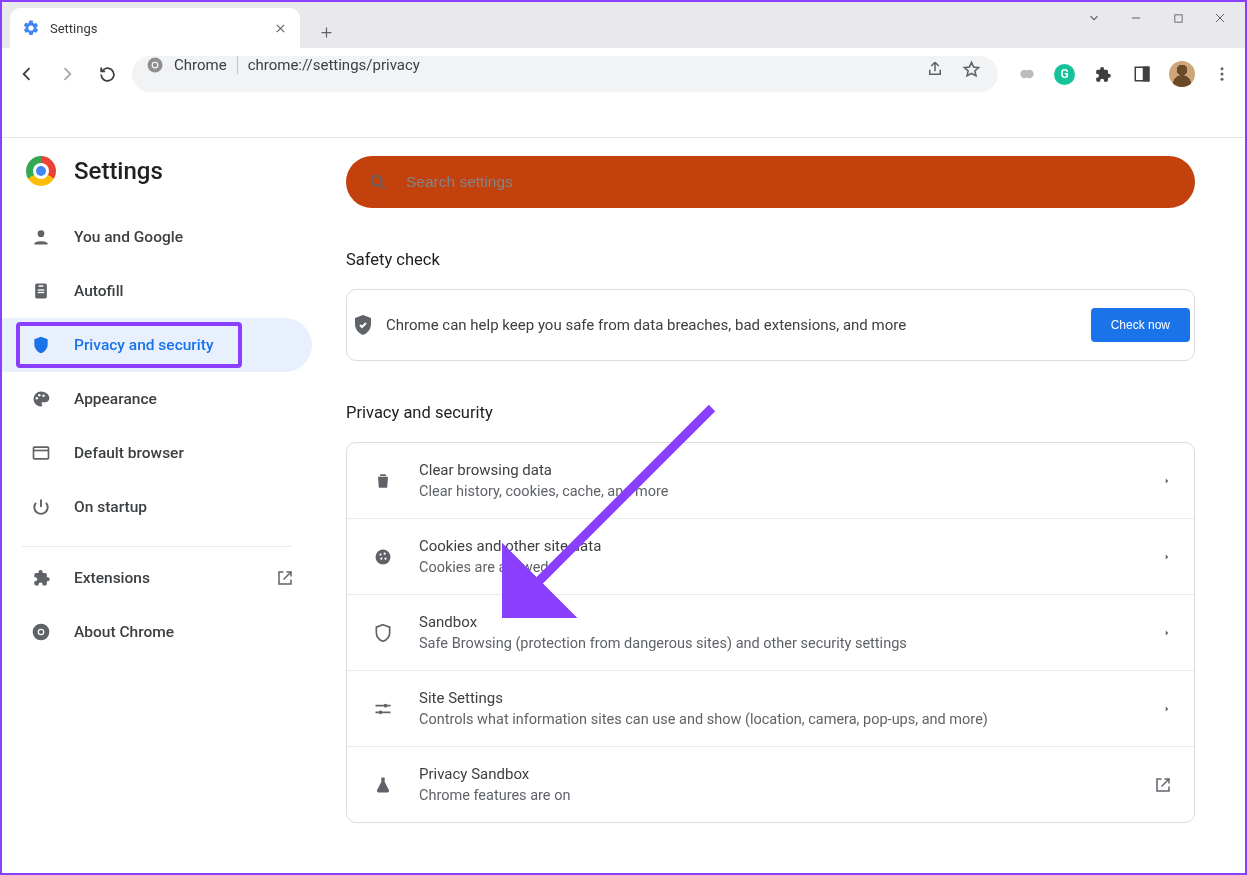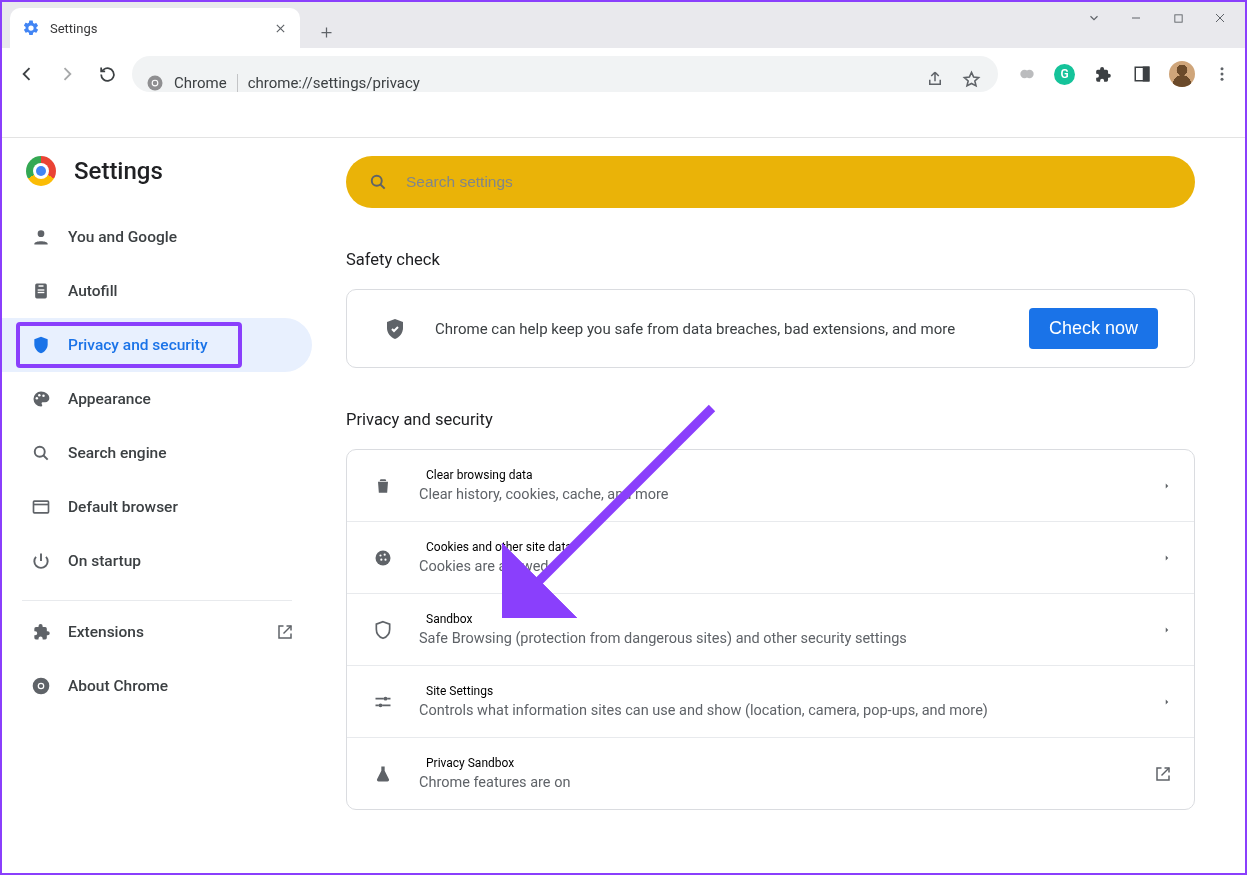--- a/index.html
+++ b/index.html
@@ -59,21 +59,21 @@
     gap: 10px;
   }
   .nav-btn { width: 30px; height:30px; display:flex; align-items:center; justify-content:center; color:#5f6368; border-radius:50%; }
   .nav-btn.disabled { opacity: 0.45; }
   .omnibox {
     flex: 1;
     height: 36px;
     background:#f1f3f4;
     border-radius: 18px;
     display:flex;
-    align-items:flex-end;
+    align-items:flex-start;
     padding: 0 14px;
     gap: 10px;
     color:#5f6368;
   }
   .omnibox .addr { font-size: 15px; color:#3c4043; }
   .omnibox .divider { width: 1px; height: 18px; background:#c3c4c6; }
   .actions { display:flex; align-items:center; gap:14px; margin-left:6px; }
   .action-btn { width:26px; height:26px; display:flex; align-items:center; justify-content:center; color:#5f6368; }
   .ext-grammarly {
     width: 21px; height:21px; border-radius:50%; background:#15c39a;
@@ -93,21 +93,21 @@
   .sidebar { width: 310px; padding: 18px 0 0 0; position:relative; }
   .header-row { display:flex; align-items:center; gap:18px; padding: 0 0 24px 24px; }
   .chrome-logo { width: 30px; height:30px; position:relative; }
   .chrome-logo .c1 { position:absolute; inset:0; border-radius:50%; background: conic-gradient(#ea4335 0 120deg, #fbbc05 120deg 240deg, #34a853 240deg 360deg); }
   .chrome-logo .c2 { position:absolute; inset:7px; border-radius:50%; background:#fff; }
   .chrome-logo .c3 { position:absolute; inset:10px; border-radius:50%; background:#4285f4; }
   .page-title { font-size: 24px; font-weight:500; }
 
   .side-list { display:flex; flex-direction:column; }
   .side-item {
-    display:flex; align-items:center; gap: 16px;
+    display:flex; align-items:center; gap: 22px;
     padding: 0 0 0 28px;
     height: 54px;
     font-size: 15.5px;
     font-weight: 500;
     color:#3c4043;
     border-radius: 0 30px 30px 0;
     position:relative;
   }
   .side-item .icon { width:22px; display:flex; justify-content:center; color:#5f6368; }
   .side-item.active {
@@ -127,53 +127,53 @@
     display:flex; align-items:center; justify-content:space-between;
     padding: 14px 28px 14px 26px;
     font-size: 15.5px; font-weight:500; color:#3c4043;
   }
   .ext-link { margin-left:auto; margin-right:18px; color:#5f6368; }
 
   
   .main { flex:1; padding: 18px 50px 0 34px; }
   .search-settings {
     height: 52px;
-    background:#eab308;
+    background:#c2410c;
     border-radius: 26px;
     display:flex; align-items:center; gap:18px;
     padding: 0 22px; color:#5f6368;
   }
   .search-settings input {
     border:none; outline:none; background:transparent; font-size:15.5px; color:#202124; flex:1;
   }
   .search-settings input::placeholder { color:#80868b; }
 
   .section-title { font-size:16.5px; color:#202124; margin-top: 42px; margin-bottom:20px; font-weight:400; }
 
   .card {
     border:1px solid #dadce0; border-radius:10px; background:#fff;
   }
   .safety {
-    display:flex; align-items:center; gap:28px; padding: 18px 36px;
+    display:flex; align-items:center; gap:11px; padding: 18px 4px;
   }
   .safety .txt { flex:1; font-size:15px; color:#3c4043; }
   .btn-primary {
     background:#1a73e8; color:#fff; border:none; border-radius:4px;
-    padding: 10px 20px; font-size:18px; font-weight:500;
+    padding: 10px 20px; font-size:12px; font-weight:500;
   }
 
   .settings-list .row {
     display:flex; align-items:center; gap:22px;
     padding: 18px 22px; border-top:1px solid #e8eaed;
     position:relative;
   }
   .settings-list .row:first-child { border-top:none; }
   .row .icon-cell { width:28px; display:flex; justify-content:center; color:#5f6368; }
   .row .text-cell { flex:1; }
-  .row .title { font-size:12px; color:#000000;margin-left:7px; }
+  .row .title { font-size:15px; color:#404040; }
   .row .sub { font-size:14.5px; color:#5f6368; margin-top:4px; }
   .row .chev { color:#5f6368; }
 
   
   .arrow-svg { position:absolute; left:500px; top:396px; width:220px; height:220px; pointer-events:none; }
 
   svg { display:block; }
 </style>
 </head>
 <body>
@@ -339,29 +339,20 @@
       <div class="side-item">
         <span class="icon">
           <svg width="20" height="20" viewBox="0 0 24 24" fill="#5f6368">
               <path d="M12 3a9 9 0 0 0 0 18c1 0 1.5-.8 1.5-1.5 0-.4-.2-.8-.4-1-.2-.3-.4-.6-.4-1 0-.8.7-1.5 1.5-1.5H17a5 5 0 0 0 5-5C22 6.6 17.5 3 12 3z"></path>
               <circle cx="7" cy="11" r="1.5" fill="#fff"></circle>
               <circle cx="10" cy="7.5" r="1.5" fill="#fff"></circle>
               <circle cx="15" cy="8" r="1.5" fill="#fff"></circle>
             </svg>
         </span>
         <span>Appearance</span>
-      </div>
-      <div class="side-item">
-        <span class="icon">
-          <svg width="20" height="20" viewBox="0 0 24 24" fill="none" stroke="#5f6368" stroke-width="2.3">
-              <circle cx="10.5" cy="10.5" r="6"></circle>
-              <path d="M20 20l-5-5"></path>
-            </svg>
-        </span>
-        <span>Search engine</span>
       </div>
       <div class="side-item">
         <span class="icon">
           <svg width="20" height="20" viewBox="0 0 24 24" fill="none" stroke="#5f6368" stroke-width="2">
               <rect x="3" y="5" width="18" height="14" rx="1"></rect>
               <path d="M3 9h18"></path>
             </svg>
         </span>
         <span>Default browser</span>
       </div>

